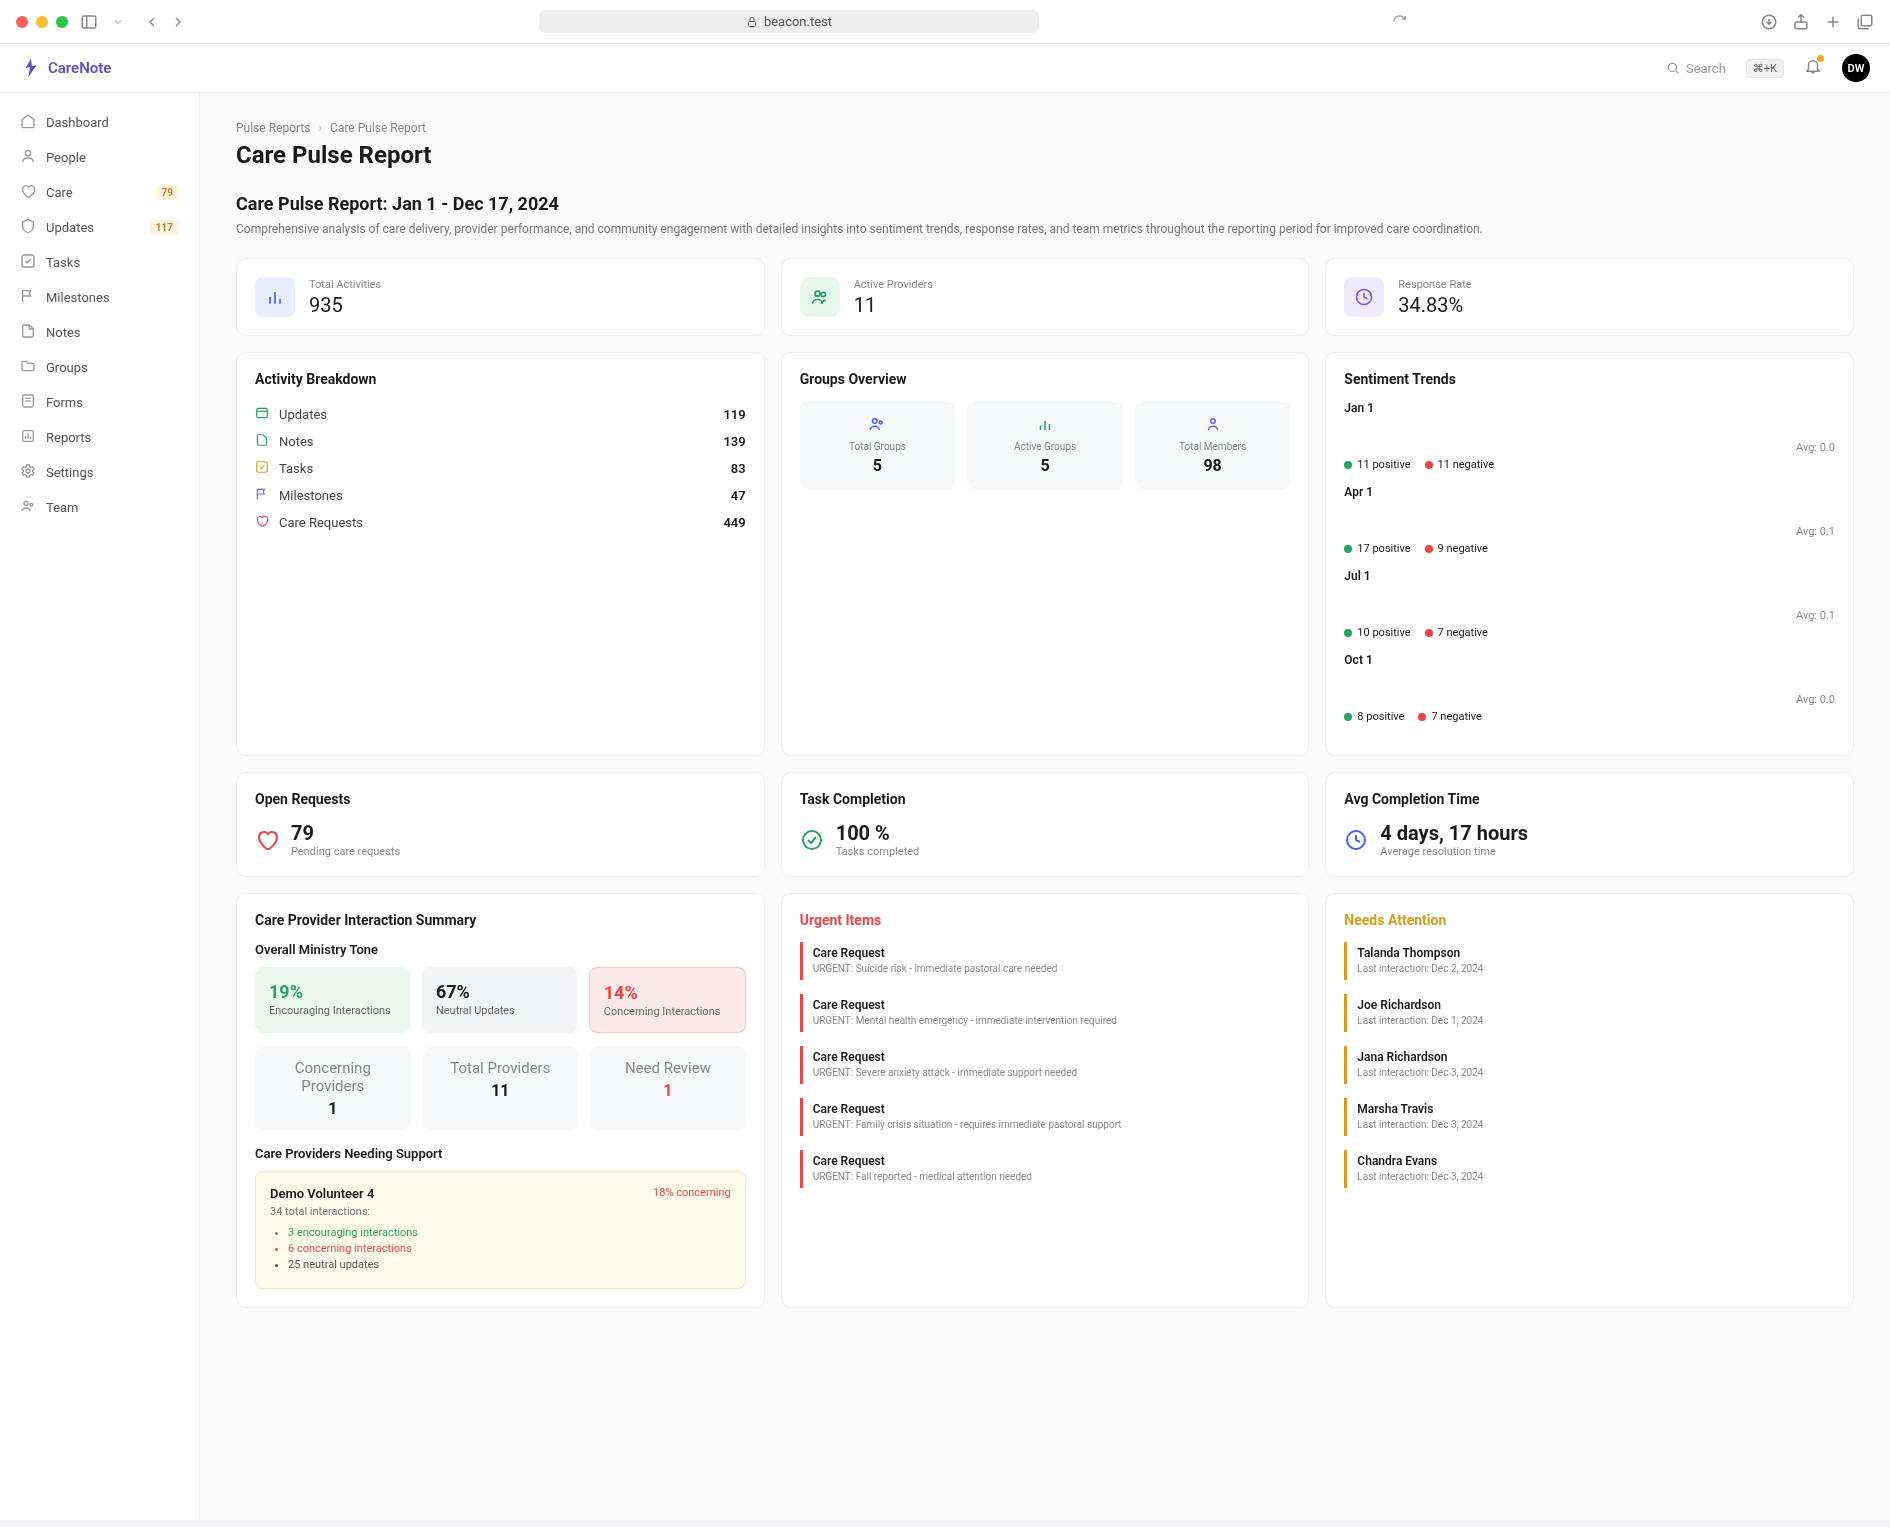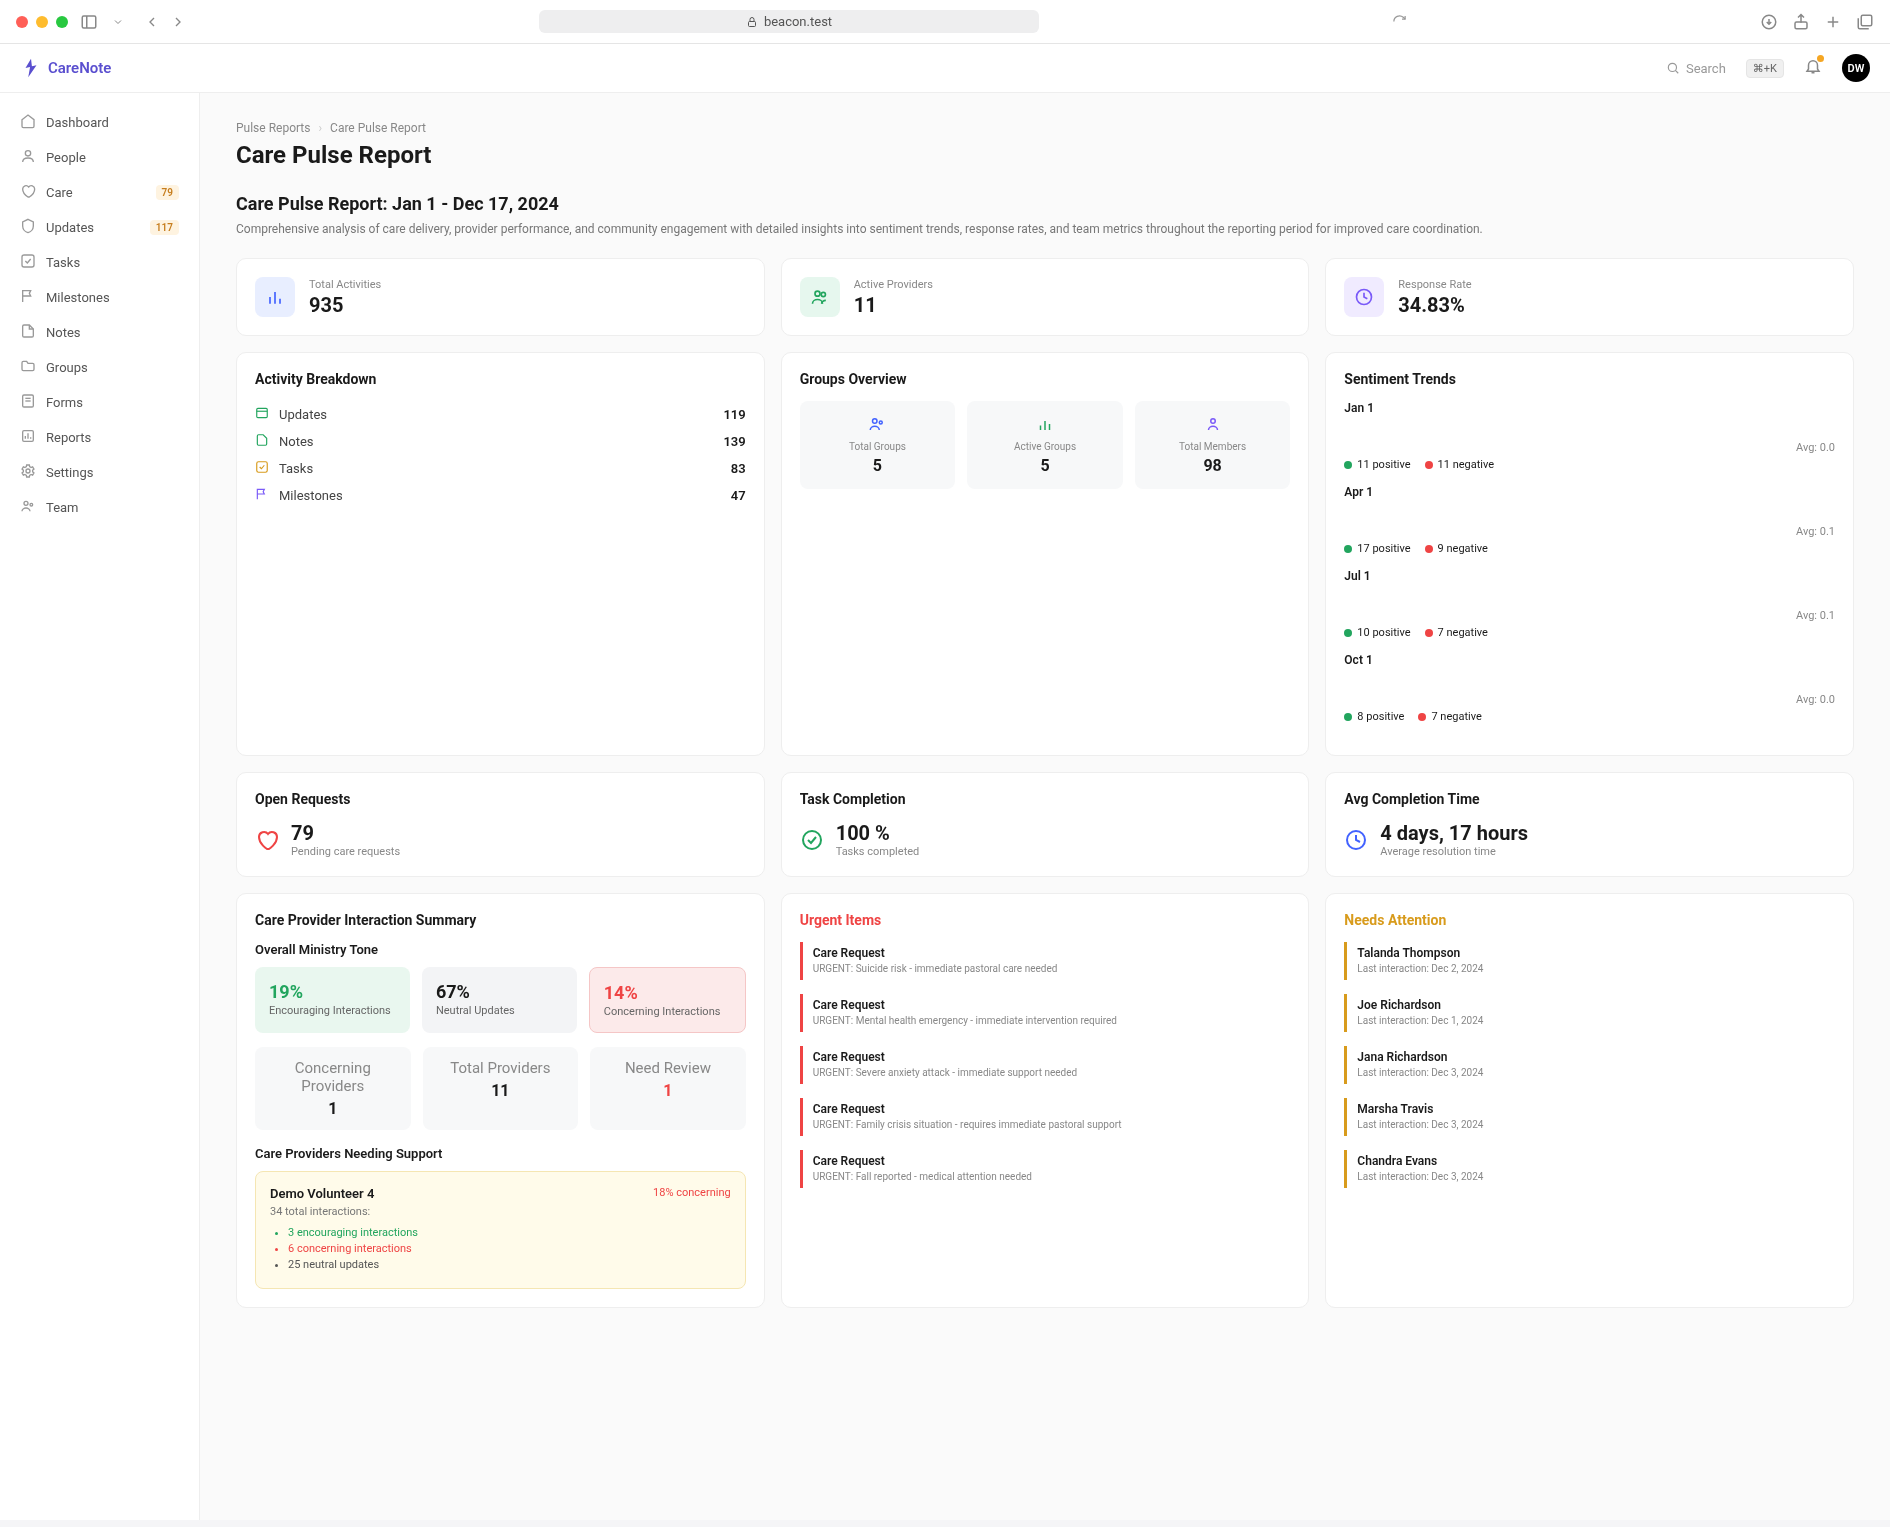--- a/index.html
+++ b/index.html
@@ -93,21 +93,21 @@
 .card {
   background: #fff; border: 1px solid #eee; border-radius: 10px;
   padding: 18px; flex: 1;
 }
 .stat-card { display: flex; align-items: center; gap: 14px; }
 .stat-icon { width: 40px; height: 40px; border-radius: 8px; display: flex; align-items: center; justify-content: center; }
 .stat-icon.blue { background: #e8eeff; color: #4262ff; }
 .stat-icon.green { background: #e6f7ee; color: #22a55e; }
 .stat-icon.purple { background: #f0ebff; color: #7a5af8; }
 .stat-label { font-size: 11px; color: #888; margin-bottom: 2px; }
-.stat-value { font-size: 20px; font-weight: 700; }
+.stat-value { font-size: 20px; font-weight: 400; }
 
 .card-title { font-size: 14px; font-weight: 700; margin-bottom: 14px; }
 .breakdown-row { display: flex; align-items: center; gap: 10px; font-size: 13px; padding: 5px 0; }
 .breakdown-row svg { width: 14px; height: 14px; }
 .breakdown-row .b-label { flex:1; color:#444; }
 .breakdown-row .b-val { font-weight:600; }
 
 .groups-grid { display:flex; gap:12px; }
 .group-box { flex:1; background:#f7f8f9; border-radius:8px; padding:14px 8px; text-align:center; }
 .group-box svg { width:18px; height:18px; margin-bottom:4px; }
@@ -425,20 +425,27 @@
               <span class="b-label">Tasks</span>
               <span class="b-val">83</span>
             </div>
             <div class="breakdown-row">
               <span><svg viewBox="0 0 24 24" fill="none" stroke="#7a5af8" stroke-width="2">
                   <path d="M4 21V4h12l-2 4 2 4H4"></path>
                 </svg></span>
               <span class="b-label">Milestones</span>
               <span class="b-val">47</span>
             </div>
+            <div class="breakdown-row">
+              <span><svg viewBox="0 0 24 24" fill="none" stroke="#ef4444" stroke-width="2">
+                  <path d="M12 21s-8-5-8-12a5 5 0 0 1 9-3 5 5 0 0 1 9 3c0 7-8 12-8 12z"></path>
+                </svg></span>
+              <span class="b-label">Care Requests</span>
+              <span class="b-val">449</span>
+            </div>
           </div>
       </div>
       <div class="card">
         <div class="card-title">Groups Overview</div>
         <div class="groups-grid" id="groups-grid">
             <div class="group-box">
               <div><svg viewBox="0 0 24 24" fill="none" stroke="#4262ff" stroke-width="2">
                   <circle cx="9" cy="8" r="3"></circle>
                   <circle cx="17" cy="10" r="2"></circle>
                   <path d="M3 20c0-3 3-5 6-5s6 2 6 5"></path>

